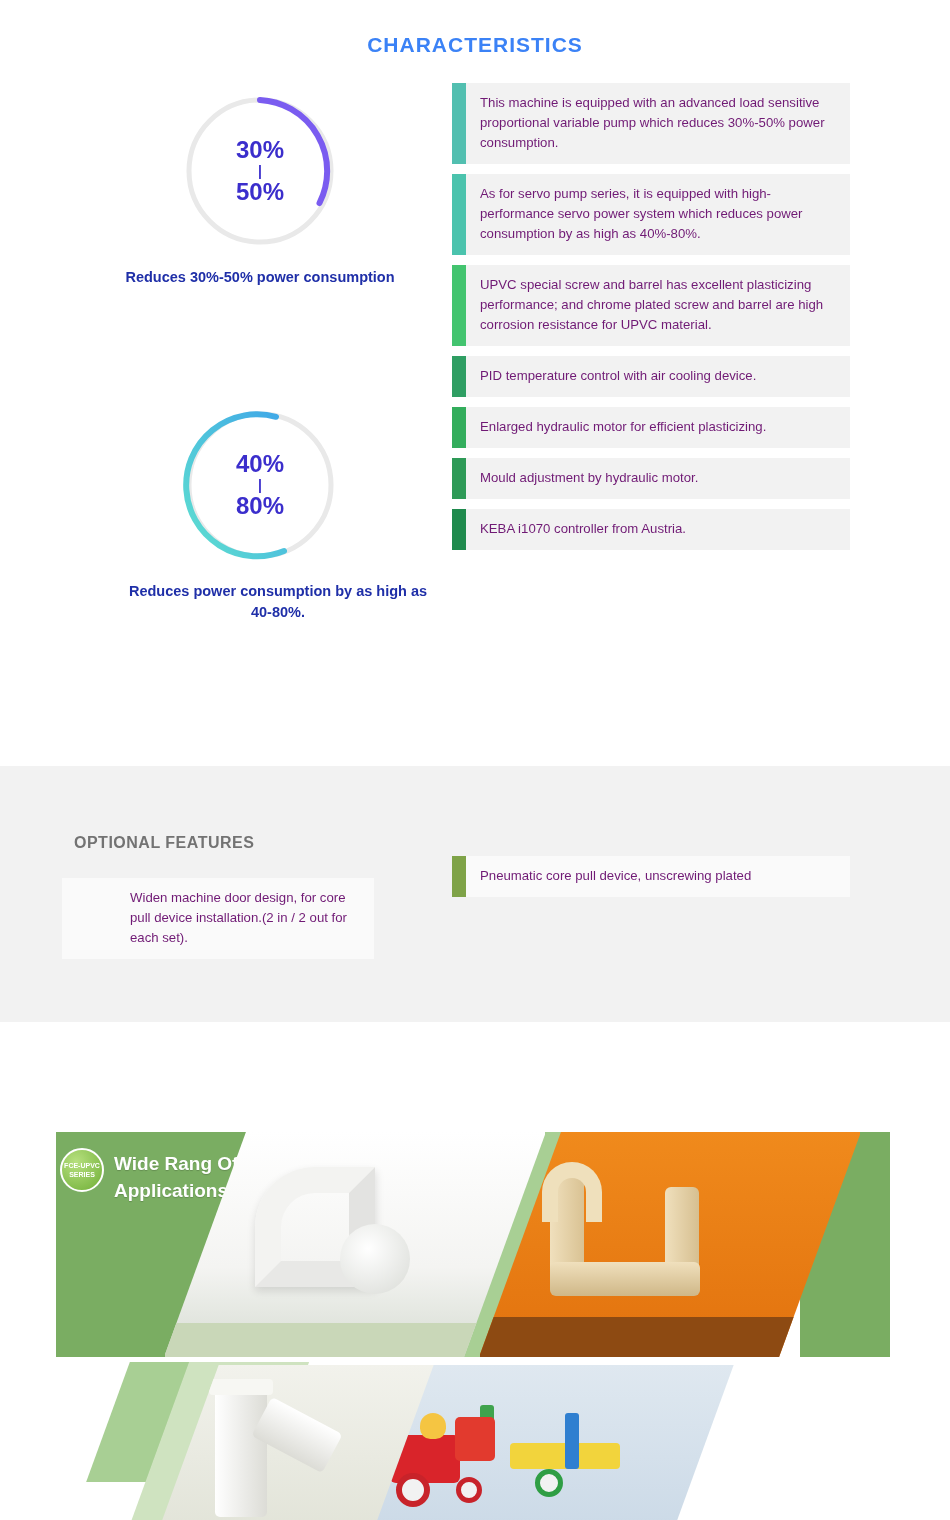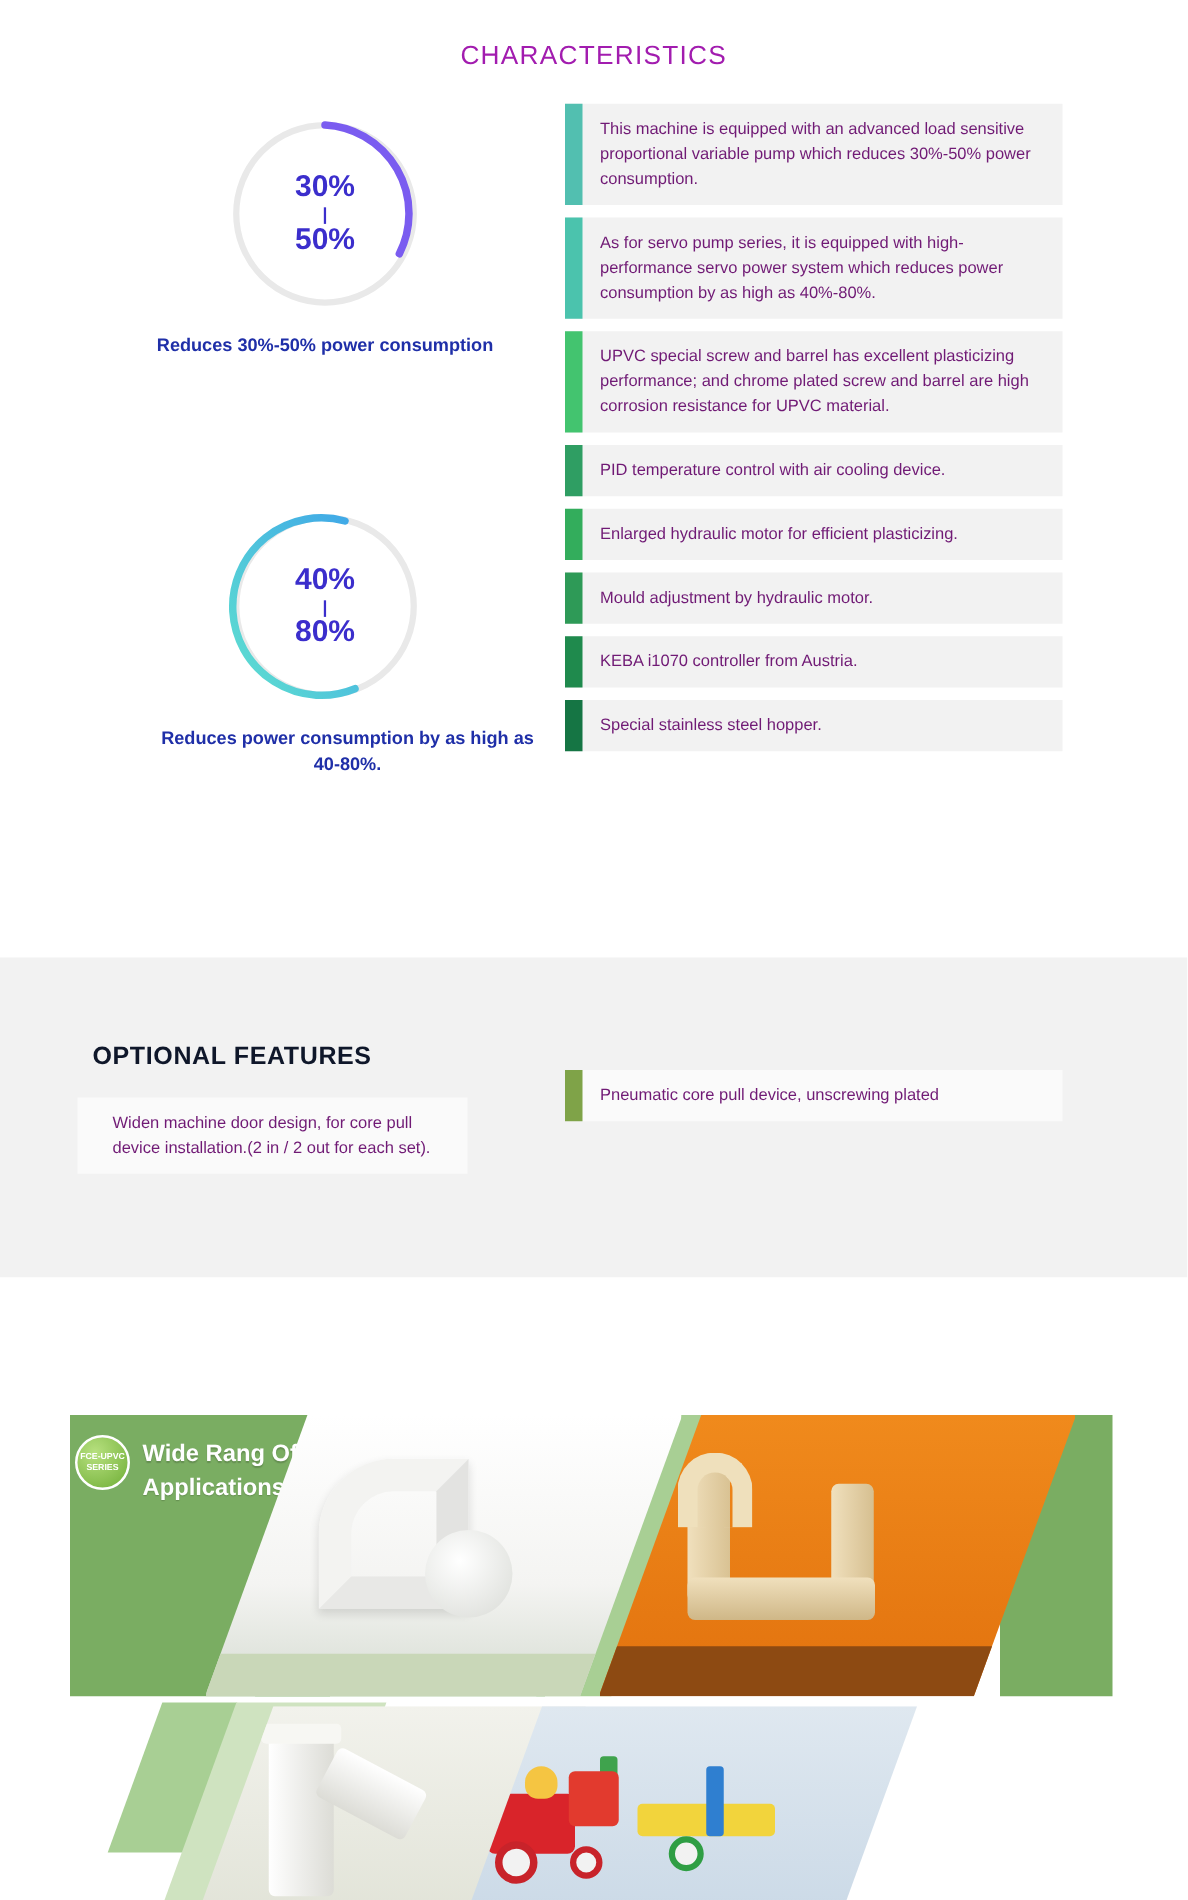--- a/index.html
+++ b/index.html
@@ -8,23 +8,23 @@
     width: 950px; height: 1520px;
     background: #ffffff;
     font-family: "Liberation Sans", sans-serif;
   }
   .page { position: relative; width: 950px; height: 1520px; overflow: hidden; }
 
   
   .char-title {
     text-align: center;
     font-size: 21px;
-    font-weight: normal;
+    font-weight: bold;
     letter-spacing: 1px;
-    color: #a21caf;
+    color: #3b82f6;
     padding-top: 33px;
   }
 
   .char-body {
     position: relative;
     margin-top: 26px;
     height: 680px;
   }
 
   
@@ -69,25 +69,25 @@
 
   
   .optional {
     position: absolute;
     left: 0; top: 766px;
     width: 950px; height: 256px;
     background: #f2f2f2;
   }
   .opt-title {
     position: absolute; left: 74px; top: 68px;
-    font-size: 20px; font-weight: bold; color: #0f172a; letter-spacing: .5px;
+    font-size: 16px; font-weight: bold; color: #737373; letter-spacing: .5px;
   }
   .opt-left-row {
     position: absolute; left: 62px; top: 112px; width: 312px;
-    display: flex; background: #fafafa; align-items: flex-end;
+    display: flex; background: #fafafa; align-items: flex-end; gap: 40px;
   }
   .opt-left-row .feat-bar { background: #8dc878; }
   .opt-right { position: absolute; left: 452px; top: 90px; width: 398px; }
   .opt-right .feat-row { background: #fafafa; }
 
   
   .apps {
     position: absolute; left: 0; top: 1022px; width: 950px; height: 498px;
     background: #ffffff;
     overflow: hidden;
@@ -241,24 +241,20 @@
         <div class="feat-text">Enlarged hydraulic motor for efficient plasticizing.</div>
       </div>
       <div class="feat-row">
         <div class="feat-bar" style="background:#2e9a57"></div>
         <div class="feat-text">Mould adjustment by hydraulic motor.</div>
       </div>
       <div class="feat-row">
         <div class="feat-bar" style="background:#1f8a4d"></div>
         <div class="feat-text">KEBA i1070 controller from Austria.</div>
       </div>
-      <div class="feat-row">
-        <div class="feat-bar" style="background:#157544"></div>
-        <div class="feat-text">Special stainless steel hopper.</div>
-      </div>
     </div>
 
   </div>
 
   <div class="optional">
     <div class="opt-title">OPTIONAL FEATURES</div>
 
     <div class="opt-left-row">
       <div class="feat-bar"></div>
       <div class="feat-text">Widen machine door design, for core pull device  installation.(2 in / 2 out for each set).</div>

